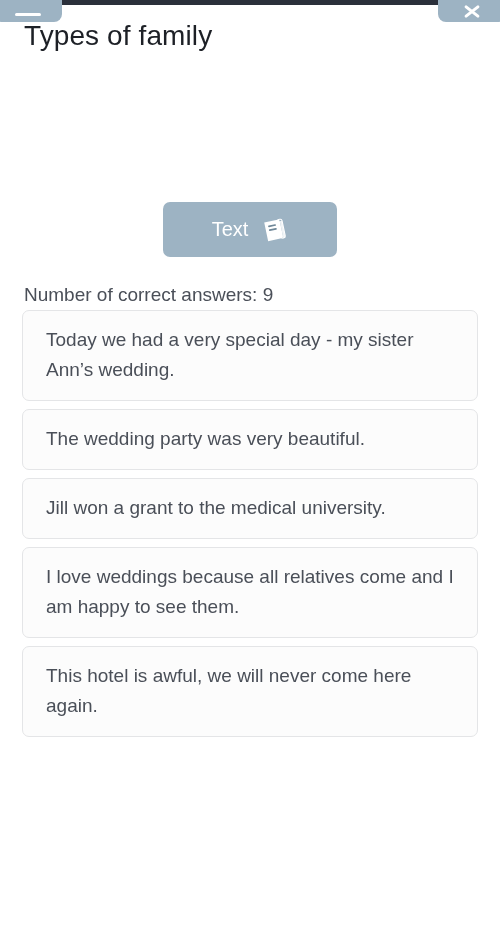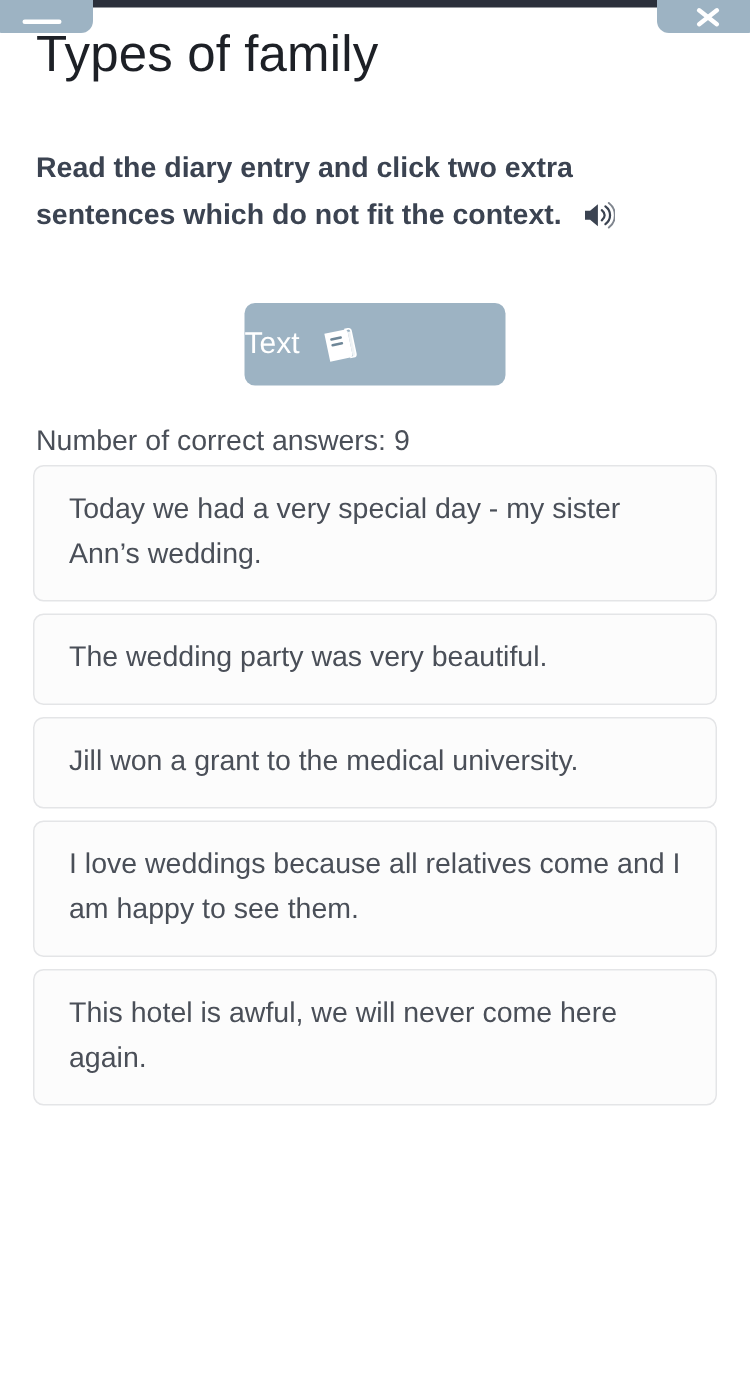--- a/index.html
+++ b/index.html
@@ -66,21 +66,21 @@
     display: block;
   }
   .x-glyph span:first-child { transform: rotate(38deg); }
   .x-glyph span:last-child  { transform: rotate(-38deg); }
 
   
   .page-title {
     position: absolute;
     top: 19px;
     left: 24px;
-    font-size: 34px;
+    font-size: 28px;
     font-weight: 400;
     color: #1d2026;
     letter-spacing: 0.1px;
     line-height: 34px;
   }
 
   
   .instruction {
     position: absolute;
     top: 97px;
@@ -106,20 +106,21 @@
     height: 55px;
     background: #9db3c3;
     border: none;
     border-radius: 7px;
     color: #ffffff;
     font-family: "Liberation Sans", sans-serif;
     font-size: 20px;
     font-weight: 400;
     display: flex;
     align-items: center;
+    justify-content: center;
     gap: 14px;
     cursor: pointer;
   }
   .book-icon { display: inline-block; line-height: 0; }
 
   
   .answers-count {
     position: absolute;
     top: 282px;
     left: 24px;
@@ -161,31 +162,20 @@
 
   <div class="corner-btn right">
     <span class="x-glyph">
       <span></span>
         <span></span>
     </span>
   </div>
 
   <h1 class="page-title">Types of family</h1>
 
-  <div class="instruction">
-    <span>Read the diary entry and click two extra sentences which do not fit the context.</span>
-    <span class="speaker-icon">
-      <svg width="22" height="19" viewBox="0 0 22 19" aria-hidden="true">
-        <path d="M2 6.5h3.4L10.6 2.2v14.6L5.4 12.5H2z" fill="#3b4351"></path>
-        <path d="M13.2 6.1c1.2 1 1.9 2.1 1.9 3.4s-.7 2.4-1.9 3.4" stroke="#3b4351" stroke-width="1.5" fill="none" stroke-linecap="round"></path>
-        <path d="M15.6 3.6c2 1.5 3.1 3.5 3.1 5.9s-1.1 4.4-3.1 5.9" stroke="#3b4351" stroke-width="1.5" fill="none" stroke-linecap="round"></path>
-        <path d="M17.9 1.3c2.6 2 4 4.7 4 8.2s-1.4 6.2-4 8.2" stroke="#3b4351" stroke-width="1.3" fill="none" stroke-linecap="round" opacity="0.65"></path>
-      </svg>
-    </span>
-  </div>
 
   <button class="text-button">
     <span>Text</span>
     <span class="book-icon">
       <svg width="26" height="24" viewBox="0 0 26 24" aria-hidden="true">
         <g transform="rotate(-12 13 12)">
           <path d="M4 2.5h13.5c1.1 0 2 .9 2 2v15c0 1.1-.9 2-2 2H4z" fill="#ffffff"></path>
           <path d="M19.5 4.5h2.2v17h-2.2z" fill="#ffffff" opacity="0.85"></path>
           <path d="M17.6 2.5h2.4c1 0 1.8.8 1.8 1.8v15.4c0 1-.8 1.8-1.8 1.8h-2.4" fill="none" stroke="#ffffff" stroke-width="1.1"></path>
           <rect x="7" y="6.3" width="8" height="1.7" rx="0.8" fill="#6f8798"></rect>

